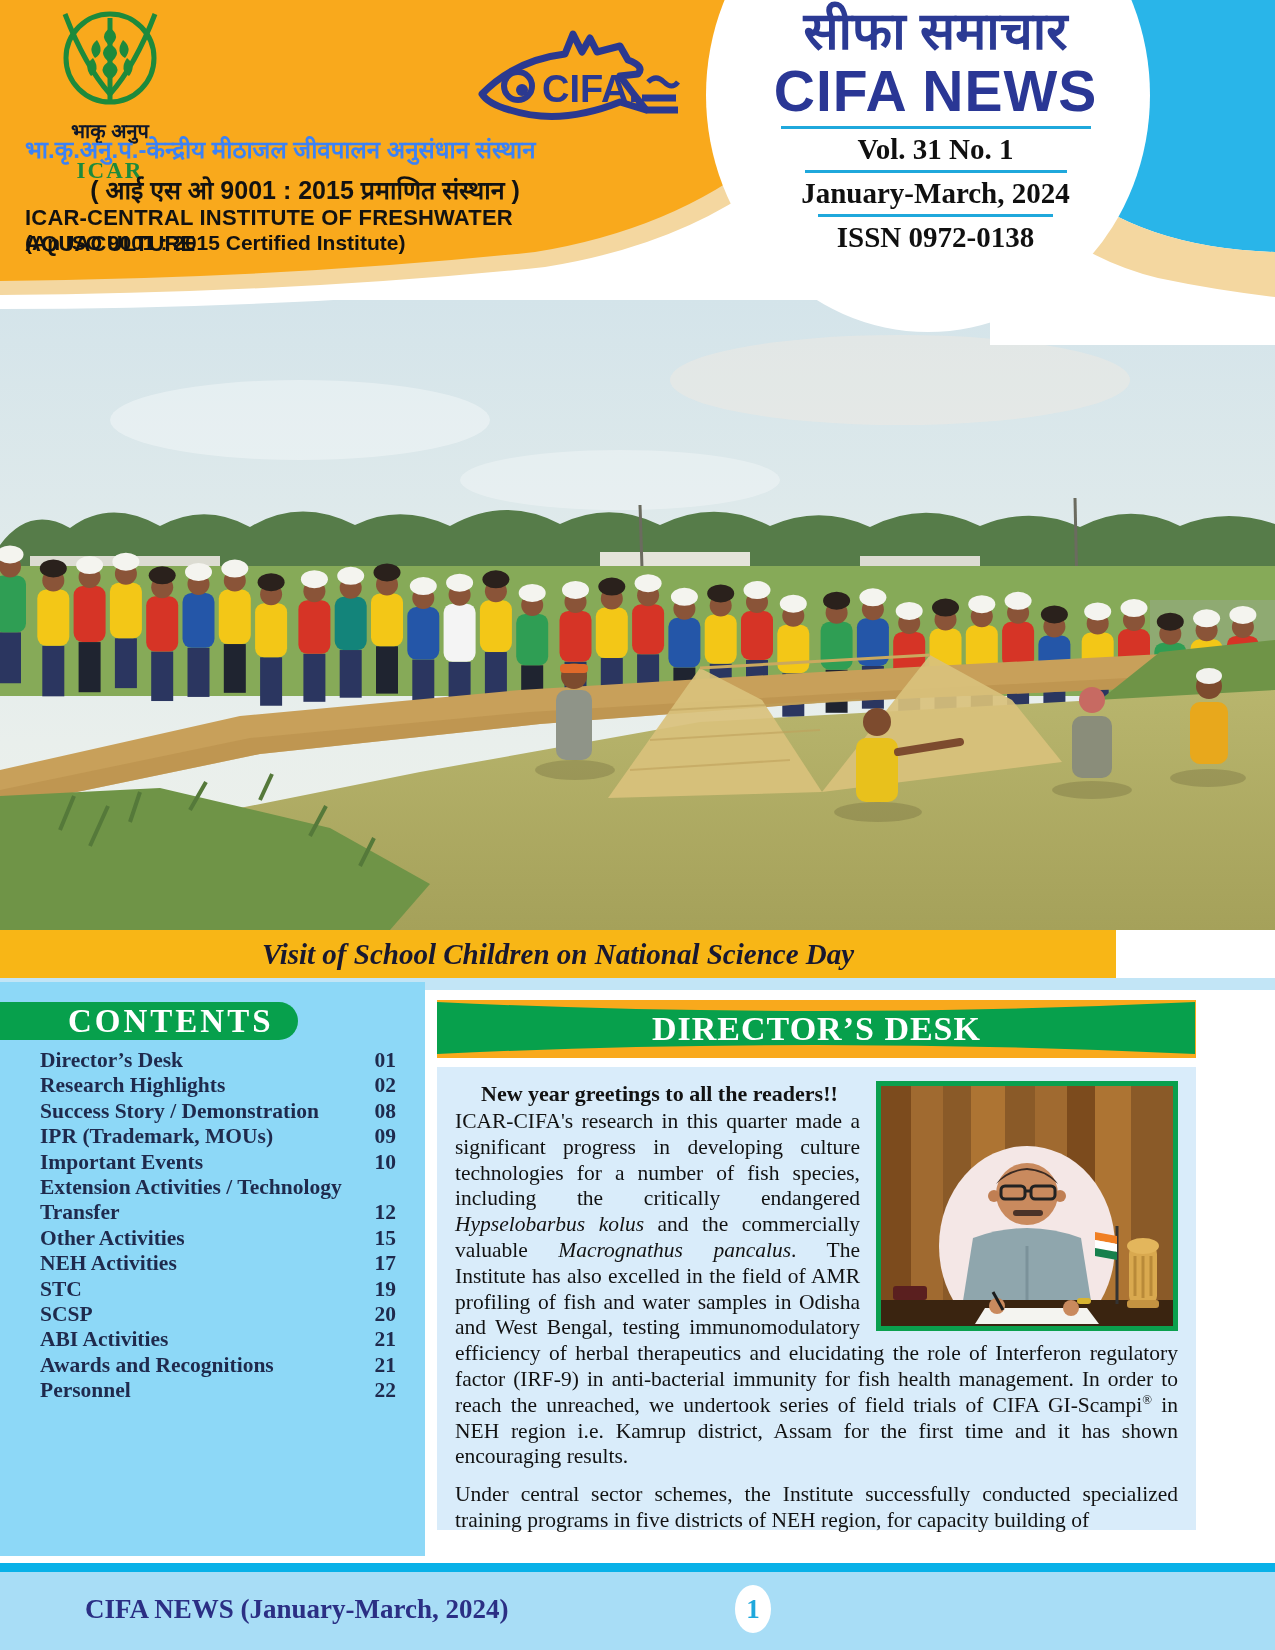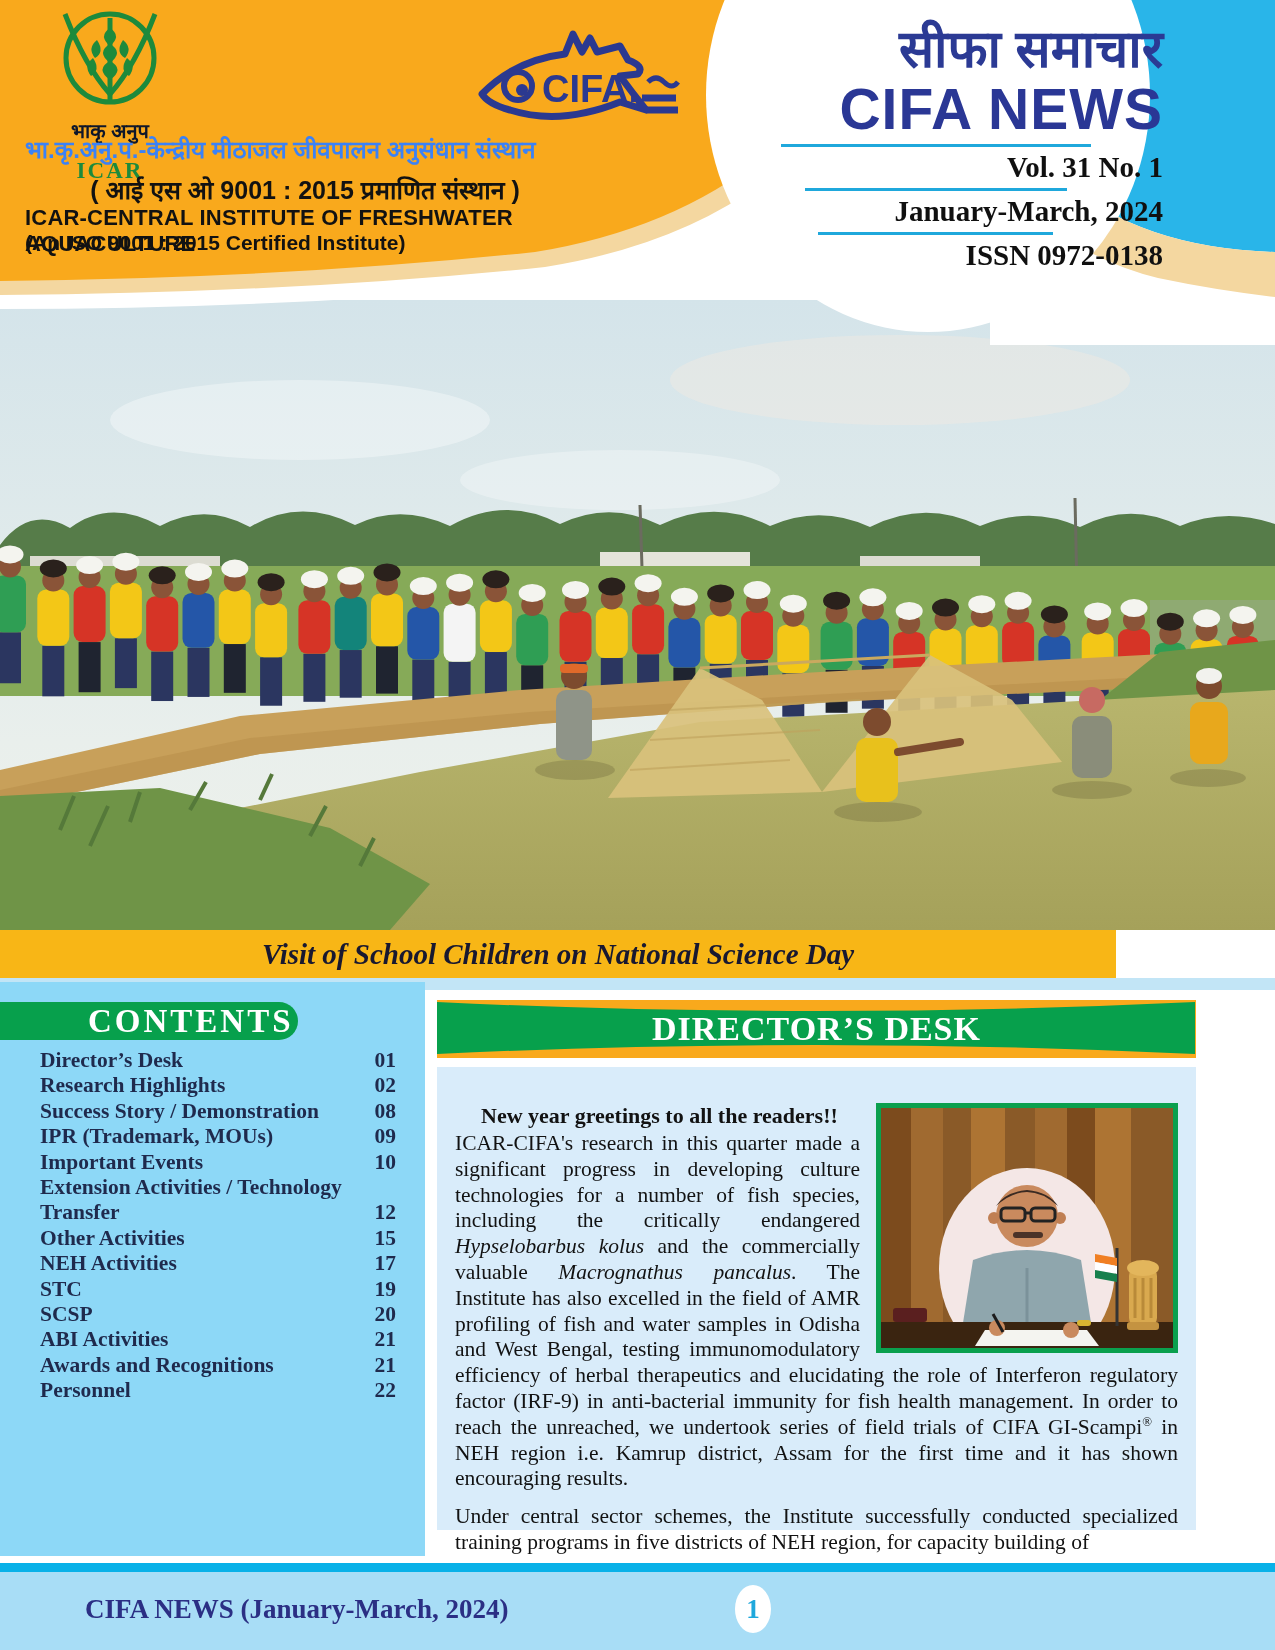--- a/index.html
+++ b/index.html
@@ -13,56 +13,56 @@
   .icar-logo{left:35px;top:6px;width:150px;height:160px;text-align:center;}
   .cifa-logo{left:470px;top:22px;width:210px;height:115px;}
   .inst-hi{left:25px;top:130px;width:660px;font-family:Liberation Sans, sans-serif;
            font-weight:bold;font-size:24px;color:#3b82f6;line-height:40px;}
   .inst-hi-sub{left:25px;top:172px;width:560px;font-family:"Liberation Sans",sans-serif;
            font-weight:bold;font-size:25px;color:#121212;text-align:center;}
   .inst-en{left:25px;top:205px;width:620px;font-family:"Liberation Sans",sans-serif;
            font-weight:800;font-size:22px;color:#121212;letter-spacing:.2px;}
   .inst-en-sub{left:25px;top:231px;width:620px;font-family:"Liberation Sans",sans-serif;
            font-weight:800;font-size:21px;color:#121212;}
-  .title-blk{left:708px;top:20px;width:455px;text-align:right;z-index:5;}
+  .title-blk{left:708px;top:2px;width:455px;text-align:center;z-index:5;}
   .nl-hi{font-family:"Liberation Sans",sans-serif;font-weight:900;font-size:52px;
          color:#2b3a94;line-height:58px;}
   .nl-en{font-family:"Liberation Sans",sans-serif;font-weight:900;font-size:57px;
          letter-spacing:1px;color:#2a3795;line-height:62px;}
   .rule{height:3px;background:#1fa8dc;margin:4px auto 4px;}
   .vol,.period,.issn{font-weight:bold;font-size:29px;color:#101010;line-height:33px;}
 
   
   #photo-svg{position:absolute;left:0;top:300px;width:1275px;height:630px;z-index:1;}
 
   
   .caption-band{left:0;top:930px;width:1116px;height:48px;background:#f8b616;z-index:4;
     display:flex;align-items:center;justify-content:center;}
   .caption-band span{font-style:italic;font-weight:bold;font-size:29px;color:#181830;}
   .blue-strip{left:0;top:978px;width:1275px;height:12px;background:#c2e5f6;z-index:2;}
 
   
   .contents-panel{left:0;top:982px;width:425px;height:574px;background:#8dd8f7;z-index:3;}
   .contents-head{position:absolute;left:0;top:20px;width:298px;height:38px;background:#07a04c;
     border-radius:0 19px 19px 0;display:flex;align-items:center;}
-  .contents-head span{color:#ffffff;font-weight:bold;font-size:33px;letter-spacing:3px;padding-left:88px;}
+  .contents-head span{color:#ffffff;font-weight:bold;font-size:33px;letter-spacing:3px;padding-left:68px;}
   .contents-list{position:absolute;left:40px;top:66px;width:356px;}
   .toc-row{display:flex;align-items:flex-end;font-weight:bold;font-size:21.5px;
     line-height:25.4px;color:#1f2a4d;}
   .toc-label{flex:1;padding-right:10px;}
   .toc-page{width:34px;text-align:right;}
 
   
   .ribbon{left:437px;top:1000px;width:759px;height:58px;background:#f9a91c;z-index:3;}
   .ribbon svg{position:absolute;left:0;top:0;}
   .ribbon .rt{position:absolute;left:0;top:0;width:100%;height:100%;display:flex;
     align-items:center;justify-content:center;color:#fff;font-weight:bold;font-size:34px;
     letter-spacing:1px;}
   .dd-panel{left:437px;top:1067px;width:759px;height:463px;background:#d9ecfa;z-index:3;
-    box-sizing:border-box;padding:32px 18px 0 18px;color:#121212;}
+    box-sizing:border-box;padding:10px 18px 0 18px;color:#121212;}
   .dd-photo{float:right;width:292px;height:240px;border:5px solid #0aa04e;margin:4px 0 8px 16px;
     background:#8a5a28;}
   .dd-greet{margin:4px 0 2px 0;font-weight:bold;font-size:22px;text-indent:26px;}
   .dd-p{margin:0 0 12px 0;font-size:21.5px;line-height:25.8px;text-align:justify;}
   .dd-p .it{font-style:italic;}
   .dd-p .sup{vertical-align:super;font-size:0.6em;line-height:0;}
 
   
   .footer-rule{left:0;top:1563px;width:1275px;height:9px;background:#09b1e8;z-index:4;}
   .footer-band{left:0;top:1572px;width:1275px;height:78px;background:#a8ddf6;z-index:4;padding-left:20px;}

